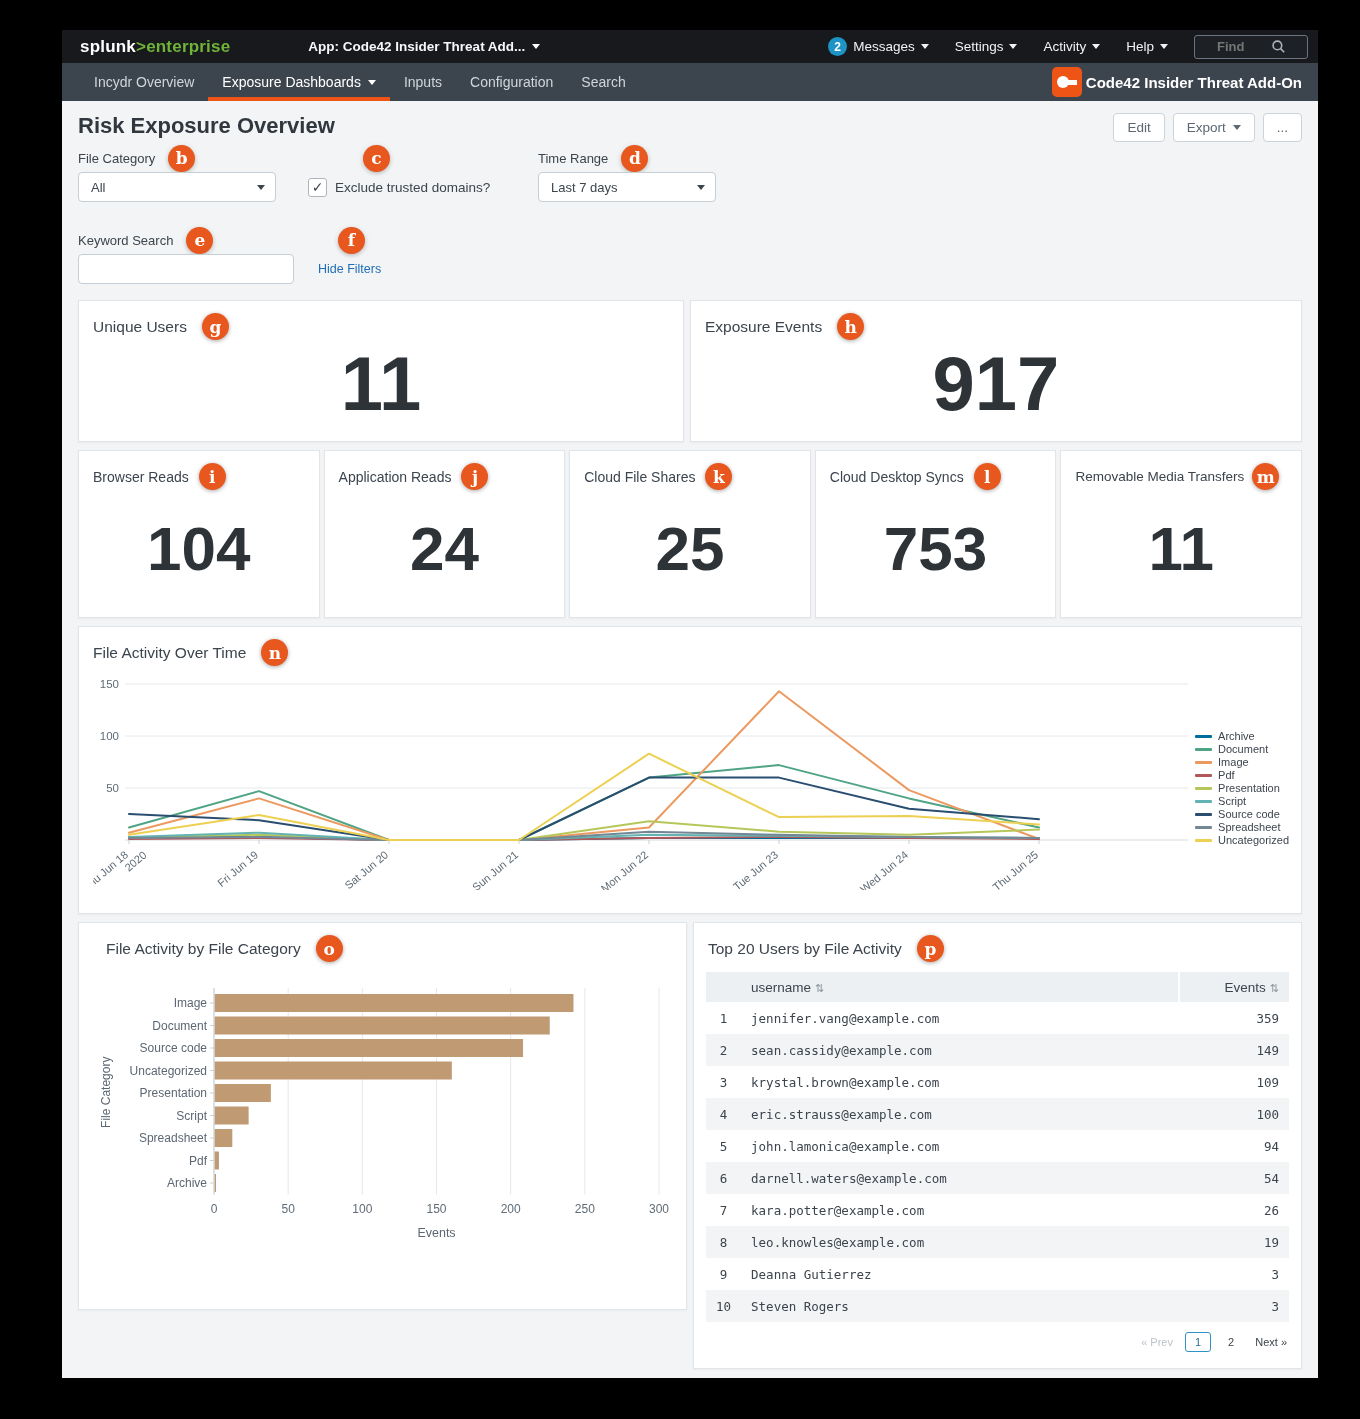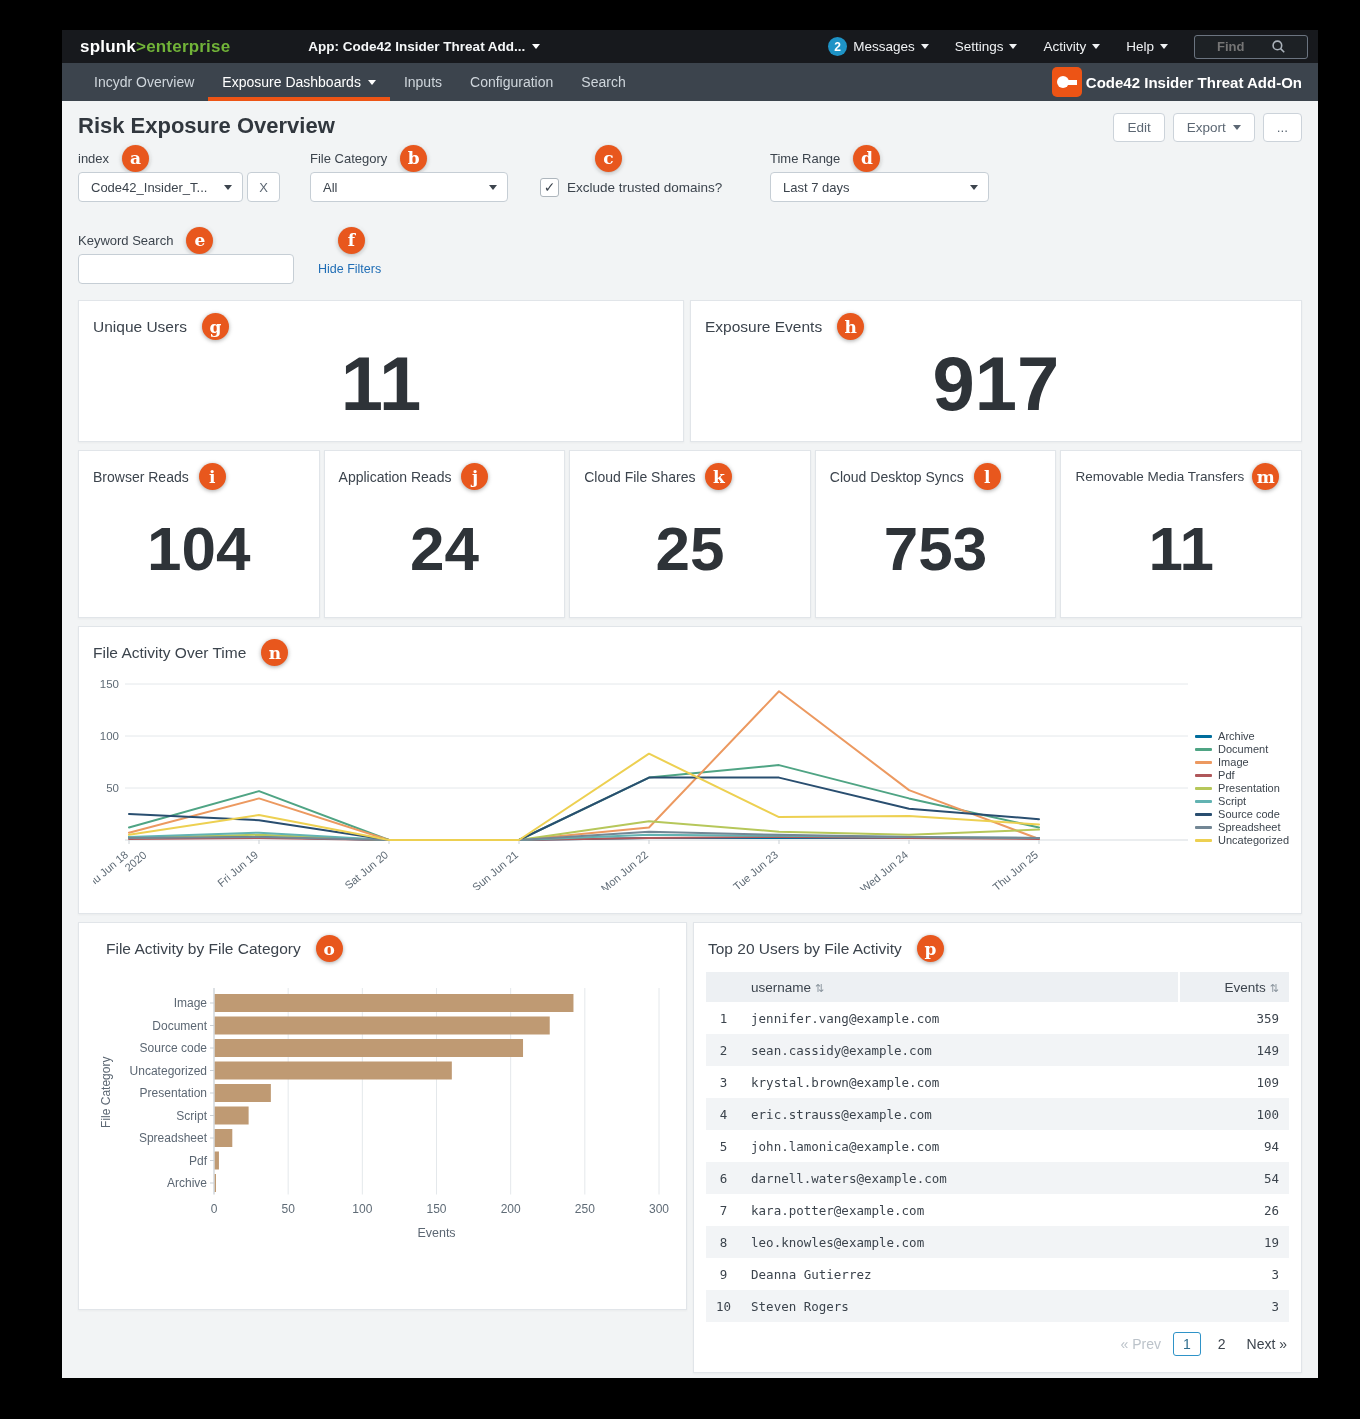--- a/index.html
+++ b/index.html
@@ -77,21 +77,21 @@
 
   
   .utable { width:calc(100% - 24px); margin:10px 12px 0; border-collapse:collapse; }
   .utable th { background:#edf0f3; font-size:13.5px; font-weight:normal; color:#3c444d; text-align:left; height:30px; padding:0 10px; cursor:pointer; }
   .utable th.ev { text-align:right; border-left:2px solid #fff; }
   .utable th .sorticon { color:#8a949d; font-size:11px; margin-left:4px; }
   .utable td { font-family:"DejaVu Sans Mono", monospace; font-size:12.5px; color:#3c444d; height:32px; padding:0 10px; }
   .utable td.rank { width:34px; text-align:center; color:#3c444d; }
   .utable td.ev { text-align:right; }
   .utable tr.alt td { background:#f2f4f6; }
-  .pagination { display:flex; align-items:center; justify-content:flex-end; gap:12px; margin:10px 14px 0; font-size:14px; }
+  .pagination { display:flex; align-items:center; justify-content:flex-end; gap:12px; margin:10px 14px 0; font-size:11px; }
   .pg-prev { color:#bcc3ca; }
   .pg-page { color:#3c444d; cursor:pointer; padding:3px 9px; }
   .pg-page.active { border:1px solid #2f93c8; border-radius:3px; color:#2e6d8e; }
   .pg-next { color:#3c444d; cursor:pointer; }
 
   svg text { font-family:"Liberation Sans", sans-serif; }
 </style>
 </head>
 <body>
 
@@ -169,33 +169,20 @@
             <span class="caret"></span>
           </div>
         <div class="btn">
             <span>...</span>
           </div>
       </div>
     </div>
 
     <div class="filters">
       <div class="frow">
-        <div class="fgroup" style="width:202px; margin-right:30px;">
-          <div class="flabelrow">
-              <span>index</span>
-              <span class="marker">a</span>
-            </div>
-          <div class="fcontrols">
-            <div class="select" style="width:165px">
-                <span>Code42_Insider_T...</span>
-                <span class="caret"></span>
-              </div>
-            <div class="clearbtn">X</div>
-          </div>
-        </div>
         <div class="fgroup" style="width:198px; margin-right:32px;">
           <div class="flabelrow">
               <span>File Category</span>
               <span class="marker">b</span>
             </div>
           <div class="select" style="width:198px">
               <span>All</span>
               <span class="caret"></span>
             </div>
         </div>
@@ -208,21 +195,21 @@
                 <span id="checkglyph">✓</span>
               </div>
             <span class="checklabel">Exclude trusted domains?</span>
           </div>
         </div>
         <div class="fgroup" style="width:219px;">
           <div class="flabelrow">
               <span>Time Range</span>
               <span class="marker">d</span>
             </div>
-          <div class="select" style="width:219px">
+          <div class="select" style="width:178px">
               <span>Last 7 days</span>
               <span class="caret"></span>
             </div>
         </div>
       </div>
       <div class="frow" style="margin-top:24px;">
         <div class="fgroup" style="width:216px; margin-right:24px;">
           <div class="flabelrow">
               <span>Keyword Search</span>
               <span class="marker">e</span>

